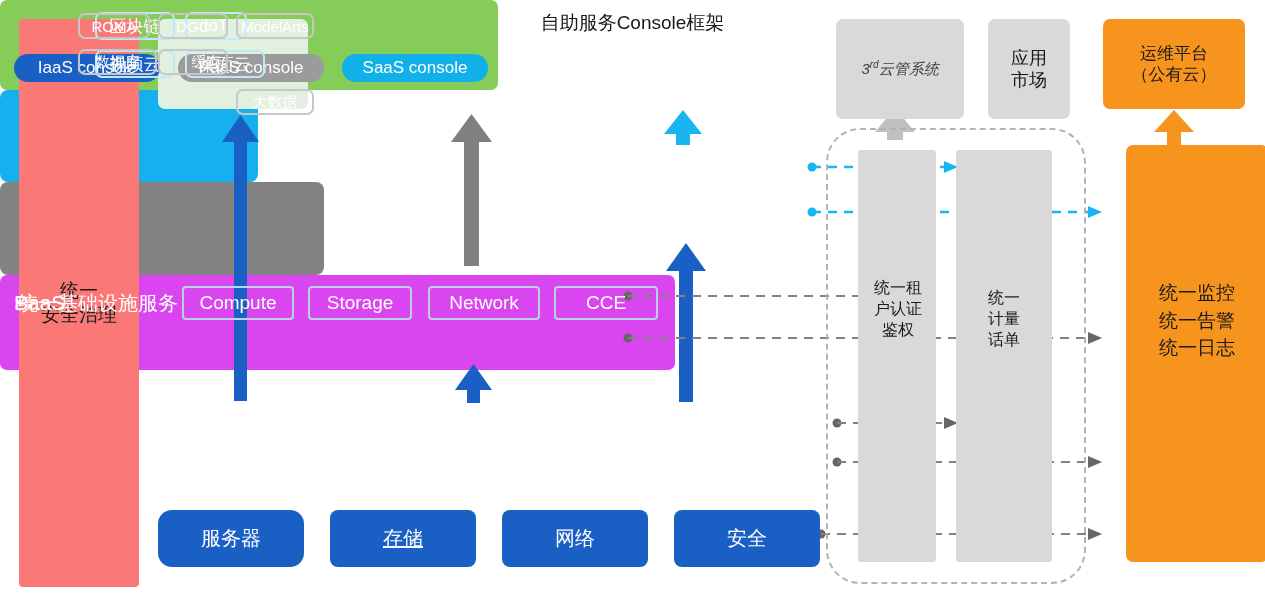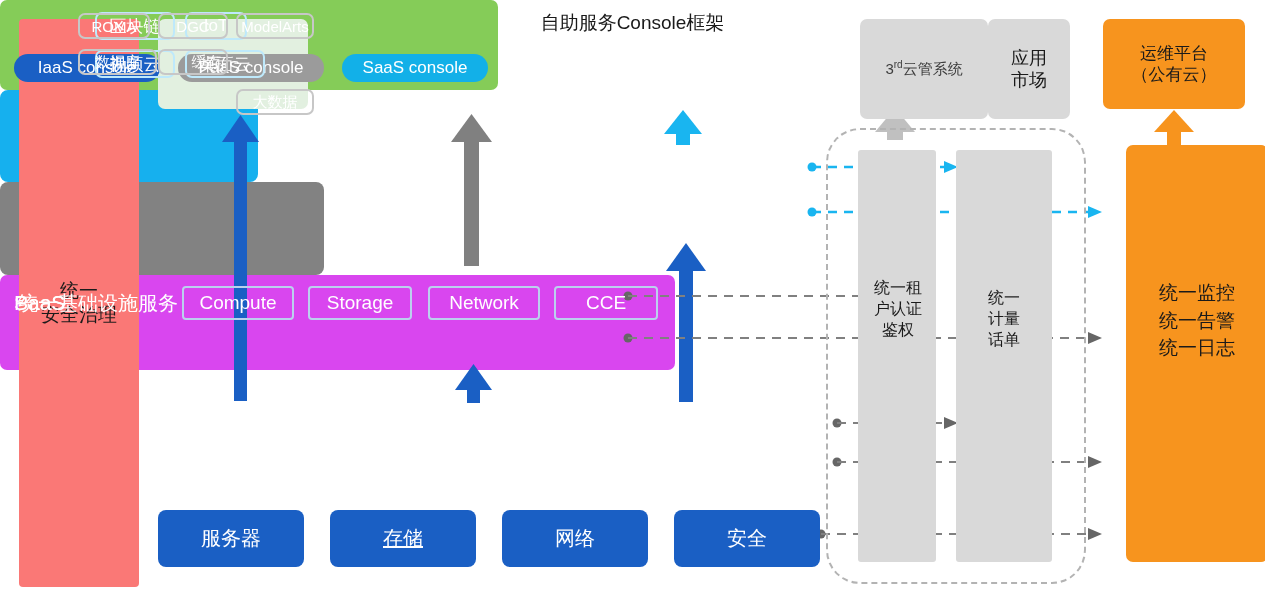--- a/index.html
+++ b/index.html
@@ -43,23 +43,23 @@
     display:flex;align-items:center;justify-content:center;
     color:#ffffff;font-size:17px;padding:0 10px;
     box-sizing:border-box;
   }
   #chip-iaas{left:14px;width:146px;background:#1A5FC4;}
   #chip-paas{left:178px;width:146px;background:#9B9B9B;}
   #chip-saas{left:342px;width:146px;background:#12B0E8;}
 
   
   #third-cloud{
-    left:860px;top:19px;width:128px;height:100px;
+    left:836px;top:19px;width:128px;height:100px;
     background:#D9D9D9;border-radius:7px;
-    color:#3d3d3d;font-size:15px;
+    color:#3d3d3d;font-size:15px;font-style:italic;
   }
   #third-cloud sup{font-size:10px;vertical-align:super;}
   #app-market{
     left:988px;top:19px;width:82px;height:100px;
     background:#D9D9D9;border-radius:7px;
     color:#1a1a1a;font-size:18px;
   }
   #ops-platform{
     left:1103px;top:19px;width:142px;height:90px;
     background:#F7941E;border-radius:7px;
@@ -115,21 +115,21 @@
   #ic-0{left:182px;width:112px;}
   #ic-1{left:308px;width:104px;}
   #ic-2{left:428px;width:112px;}
   #ic-3{left:554px;width:104px;}
 
   
   .bottom-box{
     top:510px;height:57px;background:#1A5FC4;border-radius:8px;
     color:#ffffff;font-size:20px;
   }
-  #bb-0{left:158px;width:146px;}
+  #bb-0{left:158px;width:146px;border-radius:14px;}
   #bb-1{left:330px;width:146px;text-decoration:underline;}
   #bb-2{left:502px;width:146px;}
   #bb-3{left:674px;width:146px;}
 
   
   #dashed-container{
     position:absolute;left:826px;top:128px;width:260px;height:456px;
     border:2px dashed #B3B3B3;border-radius:34px;box-sizing:border-box;
   }
   .gray-col{position:absolute;background:#D9D9D9;border-radius:3px;}

